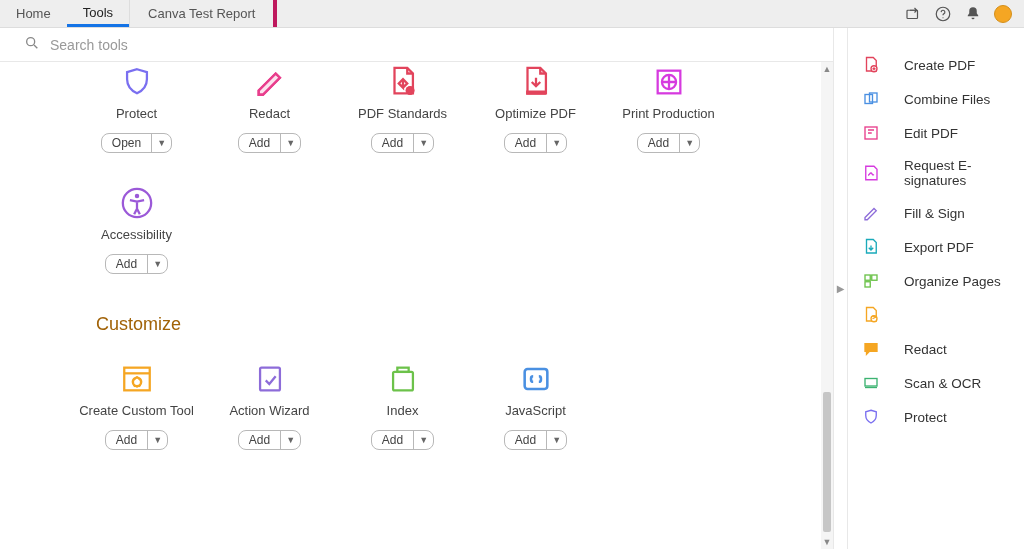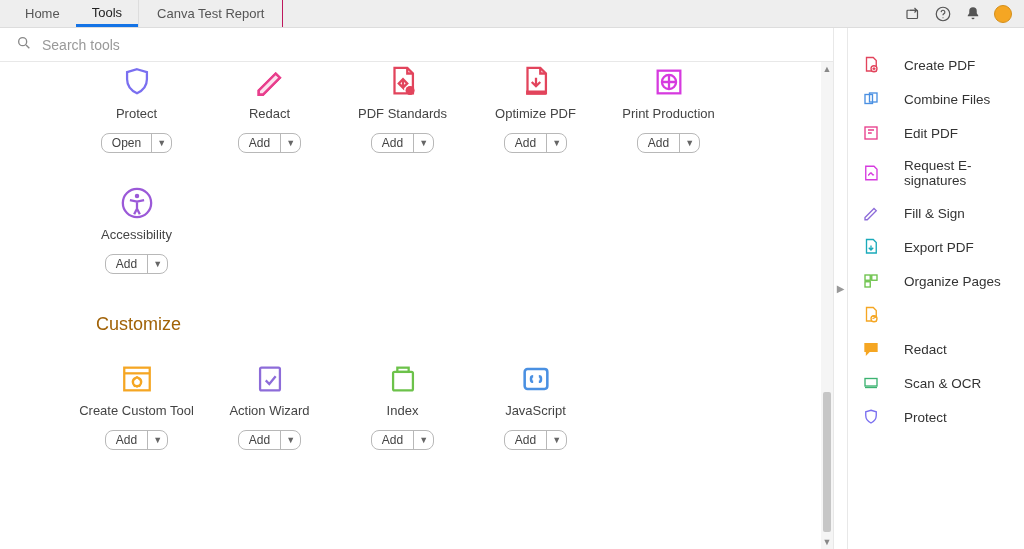--- a/index.html
+++ b/index.html
@@ -16,50 +16,50 @@
   }
 
   
   .topbar {
     height: 28px;
     background: #eee;
     border-bottom: 1px solid #ddd;
     display: flex;
     align-items: stretch;
   }
-  .topbar .left-tabs { display:flex;padding-left:9px; }
+  .topbar .left-tabs { display:flex; }
   .tab {
     padding: 5px 16px;
     font-size: 13px;
     display:flex;
     align-items:center;
     cursor:pointer;
     color:#555;
   }
   .tab.active {
     border-bottom: 3px solid #1473e6;
     color:#222;
     font-weight:500;
   }
   .doc-tab {
     border-left:1px solid #ddd;
-    border-right:1px solid #be185d;
+    border-right:4px solid #be185d;
     padding: 5px 18px;
   }
   .topbar .spacer { flex:1; }
   .top-actions { display:flex; align-items:center; gap:12px; padding-right:12px; }
   .top-icon { width:18px; height:18px; display:flex; align-items:center; justify-content:center; cursor:pointer; color:#555;}
   .avatar { width:18px; height:18px; border-radius:50%; background:#f5a623; border:1px solid #d48f1a;}
 
   
   .search-row {
     height: 34px;
     display:flex;
     align-items:center;
-    padding: 0 16px;
+    padding: 0 24px;
     border-bottom: 1px solid #e8e8e8;
     width: 833px;
   }
   .search-row .s-icon { color:#888; margin-right:8px; }
   .search-row input {
     border:none;
     outline:none;
     font-size:14px;
     color:#333;
     width: 300px;

